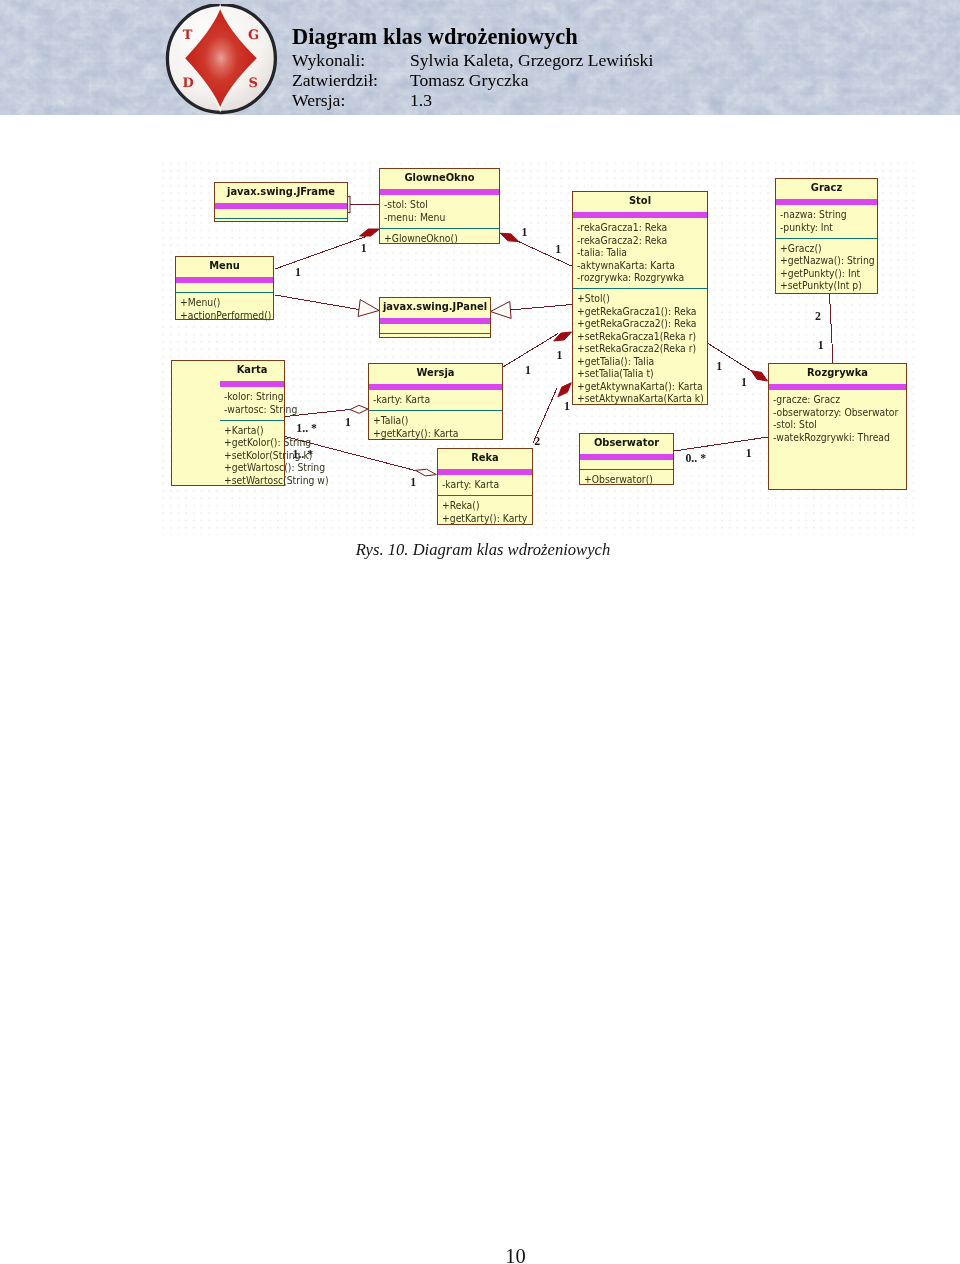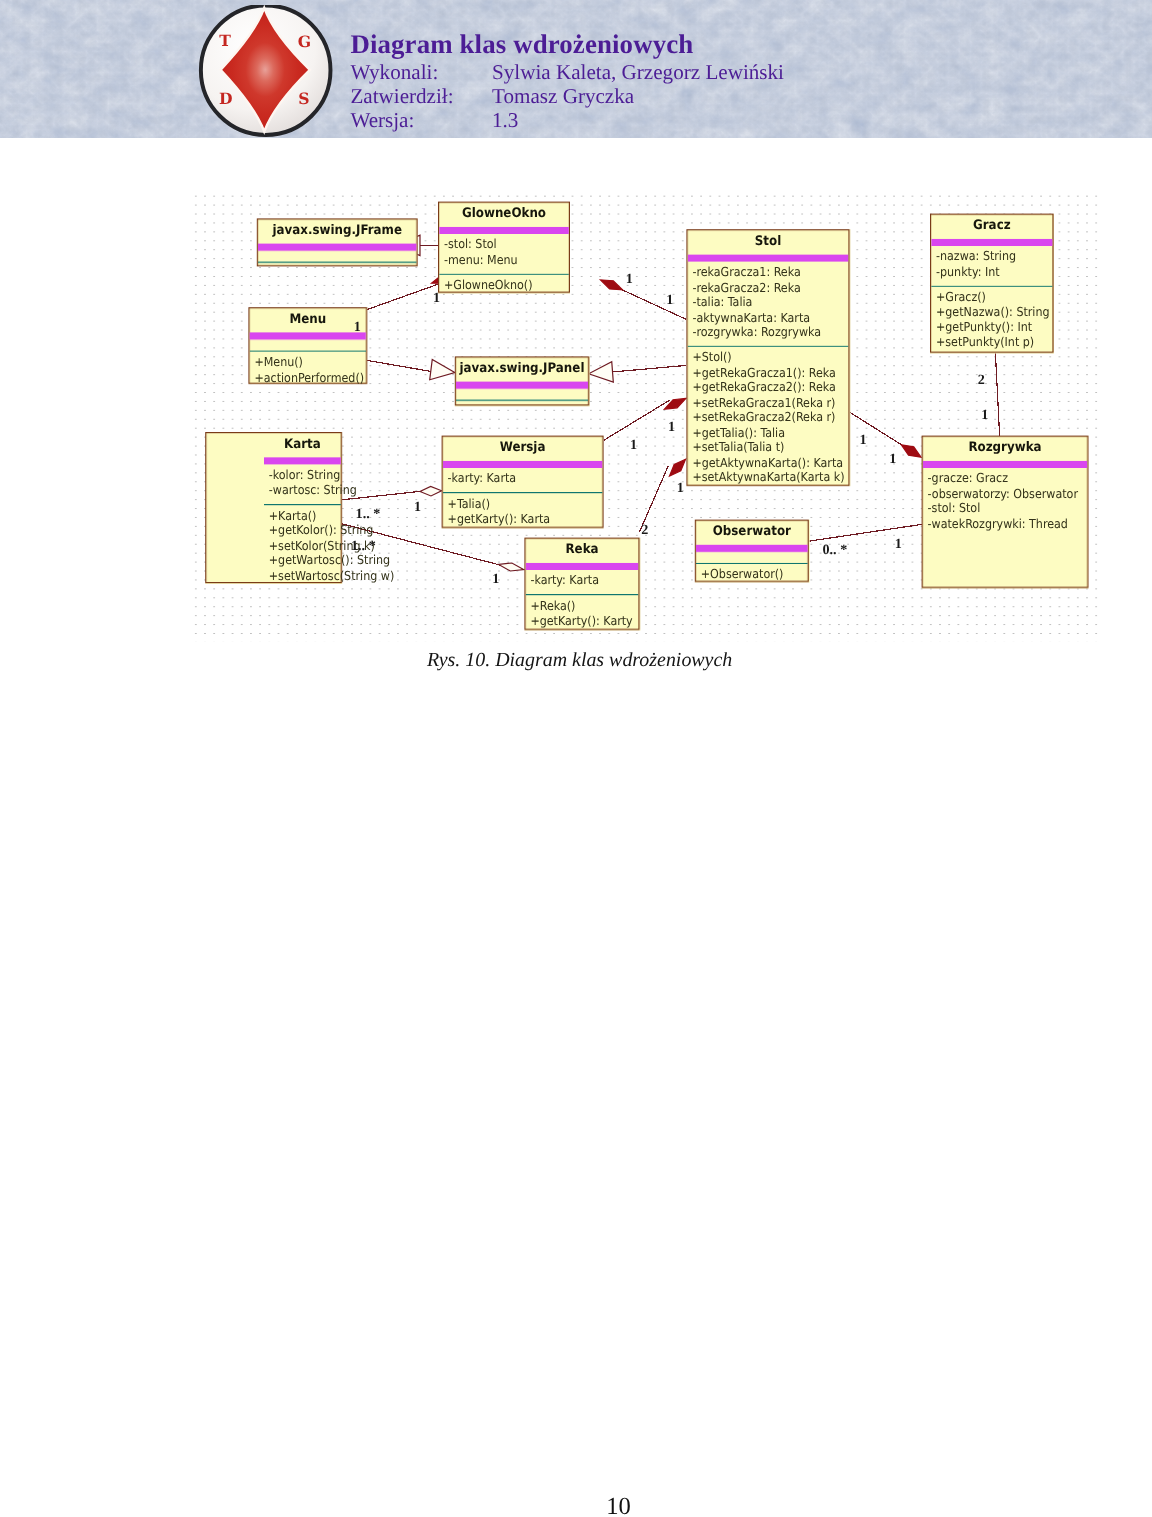--- a/index.html
+++ b/index.html
@@ -8,21 +8,21 @@
   #page{position:absolute;inset:0;width:960px;height:1264px;background:#fff;}
 
   
   #hdr{position:absolute;left:0;top:0;width:960px;height:115px;overflow:hidden;
        background:#b7c2d4;}
   #hdr .tex{position:absolute;inset:0;}
   #hdr-logo{position:absolute;left:160px;top:3.5px;width:123px;height:112px;}
   #hdr-logo{will-change:opacity;opacity:0.999;}
   #hdr-logo text{text-rendering:geometricPrecision;}
   #page,#hdr,.mult,.cls,#caption,#pageno{-webkit-font-smoothing:antialiased;}
-  #hdr-text{position:absolute;left:292px;top:0;width:620px;height:115px;color:#4c1d95;transform:translateZ(0);}
+  #hdr-text{position:absolute;left:292px;top:0;width:620px;height:115px;color:#000000;transform:translateZ(0);}
   #hdr-title{position:absolute;left:0;top:26px;font-weight:bold;font-size:22.4px;line-height:22px;
              letter-spacing:0.1px;white-space:nowrap;}
   .hrow{position:absolute;left:0;font-size:17.6px;line-height:17px;white-space:nowrap;}
   .hrow .lbl{position:absolute;left:0;top:0;}
   .hrow .val{position:absolute;left:118px;top:0;}
 
   
   #fig{position:absolute;left:160px;top:161px;width:760px;height:374px;}
   #grid{position:absolute;inset:0;
         background-image:radial-gradient(#b9b9b9 0.6px, rgba(255,255,255,0) 0.7px);
@@ -134,31 +134,31 @@
         <line x1="548" y1="182.5" x2="595" y2="212" stroke="#6e1a22" stroke-width="1" shape-rendering="crispEdges"></line>
         <polygon points="607.5,220 601.4802407103076,211.35925361475284 591.0880678934456,209.6555094601112 597.107827183138,218.2962558453583" fill="#9e0b12" stroke="#9e0b12" stroke-width="1"></polygon>
         <line x1="669.5" y1="133" x2="673" y2="202" stroke="#6e1a22" stroke-width="1" shape-rendering="crispEdges"></line>
         <line x1="514" y1="290" x2="608" y2="276" stroke="#6e1a22" stroke-width="1" shape-rendering="crispEdges"></line>
       </svg>
   <div class="cls" style="left: 54px; top: 21px; width: 134px; height: 40px;">
         <div class="cname">javax.swing.JFrame</div>
         <div class="sec divA empty"></div>
         <div class="sec divB empty"></div>
       </div>
-      <div class="cls" style="left: 205px; top: 7px; width: 110px; height: 76px;">
+      <div class="cls" style="left: 219px; top: 7px; width: 121px; height: 76px;">
         <div class="cname">GlowneOkno</div>
         <div class="sec divA">
           <div>-stol: Stol</div>
           <div>-menu: Menu</div>
         </div>
         <div class="sec divB">
           <div>+GlowneOkno()</div>
         </div>
       </div>
-      <div class="cls" style="left: 15px; top: 95px; width: 99px; height: 64px; margin-left: 32px;">
+      <div class="cls" style="left: 15px; top: 95px; width: 99px; height: 64px;">
         <div class="cname">Menu</div>
         <div class="sec divA empty"></div>
         <div class="sec divB">
           <div>+Menu()</div>
           <div>+actionPerformed()</div>
         </div>
       </div>
       <div class="cls" style="left: 219px; top: 136px; width: 112px; height: 41px;">
         <div class="cname">javax.swing.JPanel</div>
         <div class="sec divA empty"></div>

